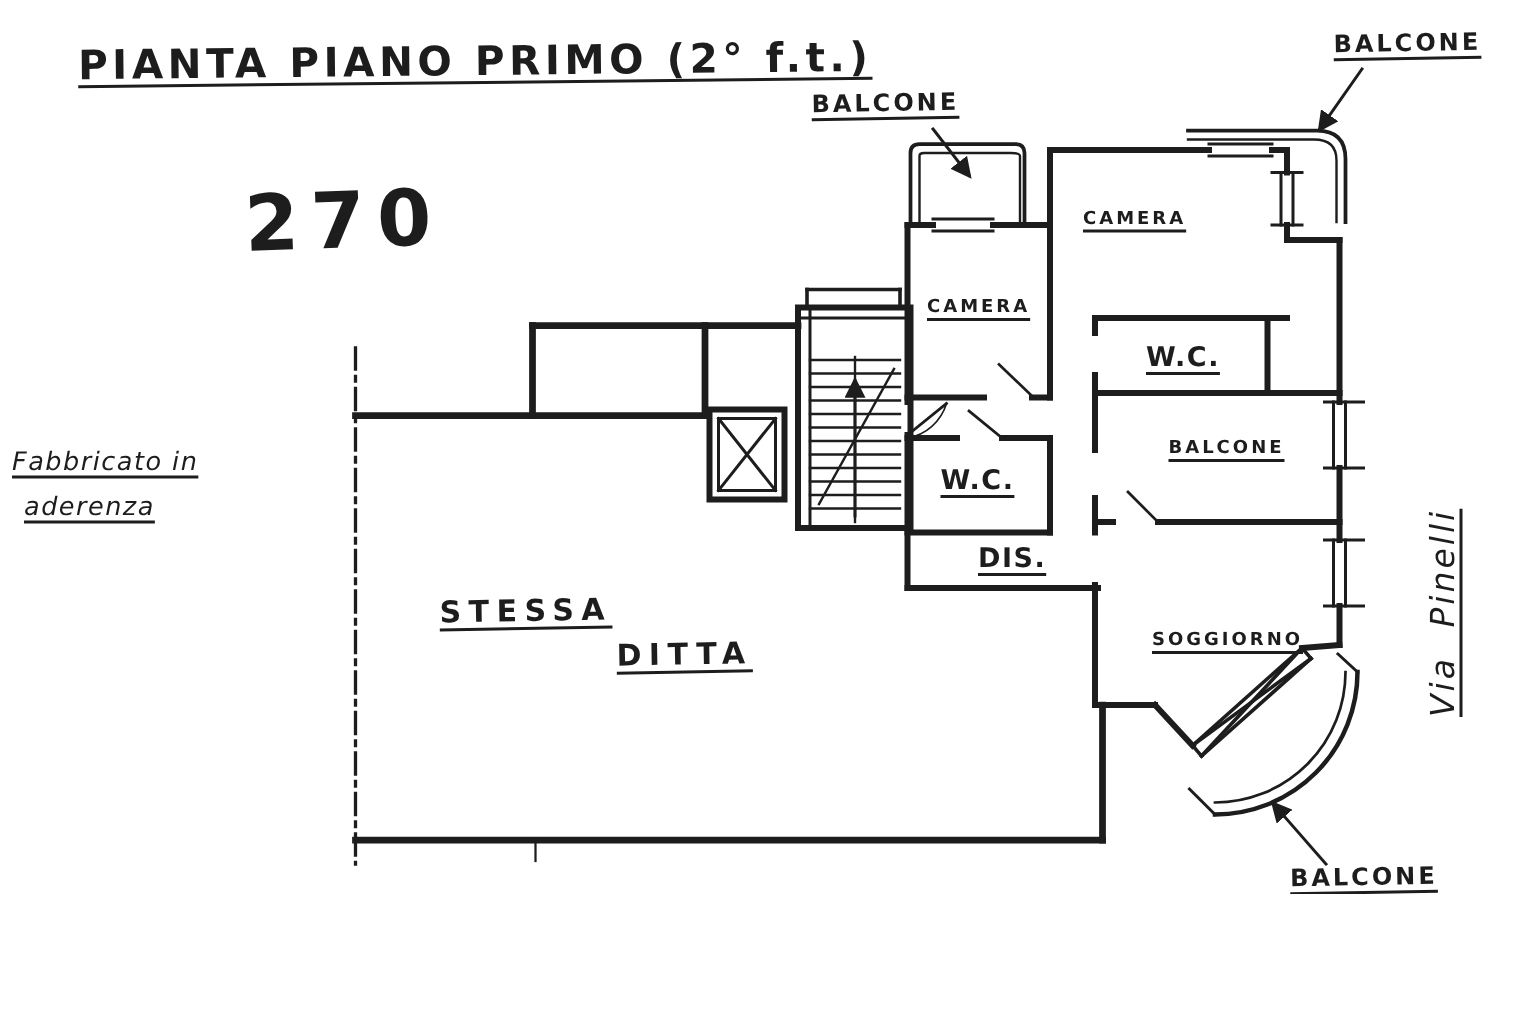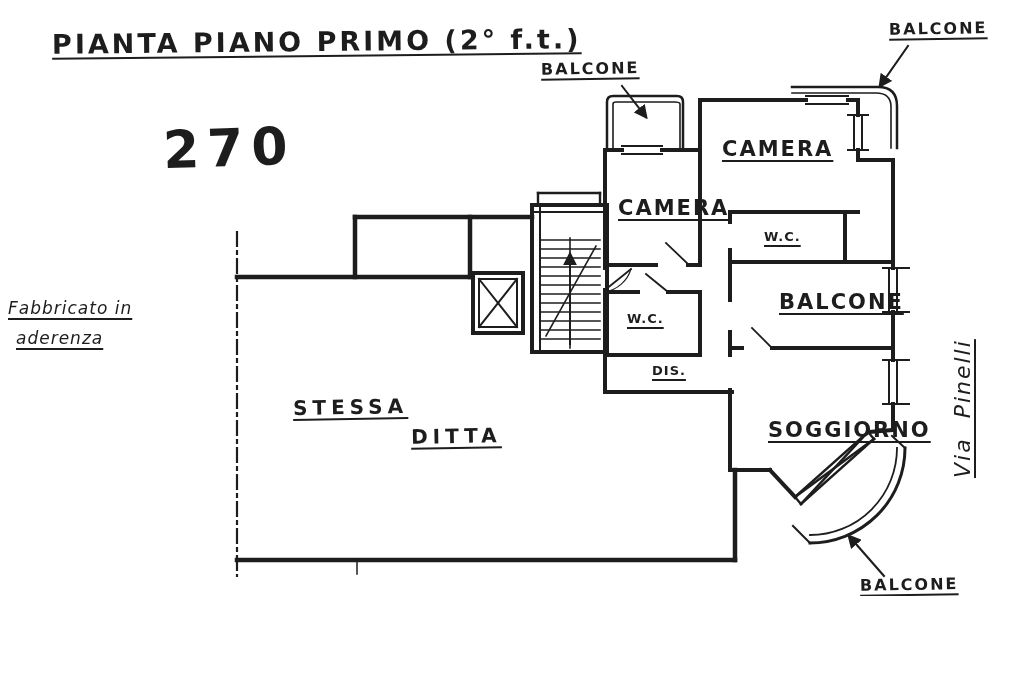--- a/index.html
+++ b/index.html
@@ -19,22 +19,22 @@
     text-decoration:underline;
     text-underline-offset:4px;
     text-decoration-thickness:1.5px;
     font-weight:600;
     letter-spacing:2px;
     line-height:1;
   }
   .title{font-size:27px;letter-spacing:3px;transform:rotate(-0.6deg);}
   .subtitle{font-size:23px;letter-spacing:4px;}
   .bignum{font-size:52px;letter-spacing:8px;text-decoration:none;font-weight:700;transform:rotate(-2deg);}
-  .room{font-size:21px;}
-  .room-sm{font-size:13px;letter-spacing:1px;}
+  .room{font-size:12px;}
+  .room-sm{font-size:18px;letter-spacing:1px;}
   .zone{font-size:20px;letter-spacing:5px;transform:rotate(-1deg);}
   .note{font-size:17px;font-style:italic;font-weight:400;letter-spacing:1px;}
   .street{font-size:24px;font-style:italic;font-weight:500;letter-spacing:2px;word-spacing:28px;}
   .street-v{
     font-size:22px;font-style:italic;font-weight:500;letter-spacing:2px;word-spacing:10px;
     transform-origin:0 0;transform:rotate(-90deg);
   }
   .balc{font-size:16px;letter-spacing:2px;transform:rotate(-1deg);}
 </style>
 </head>

